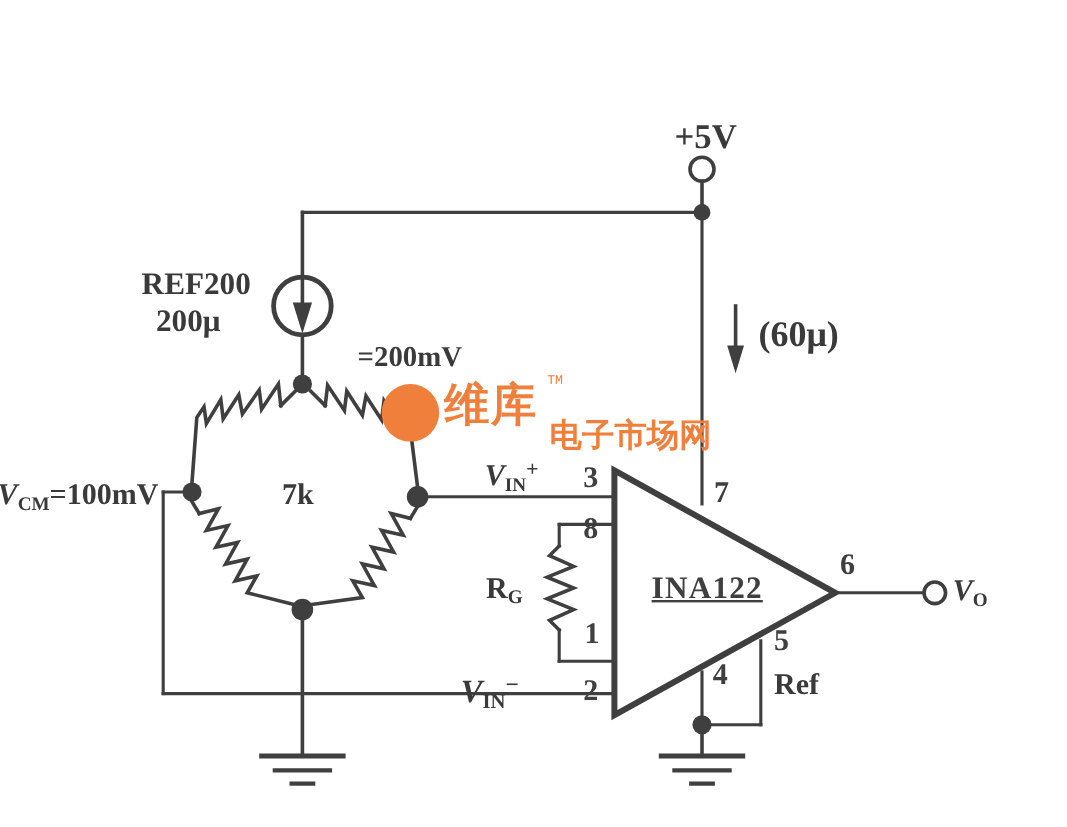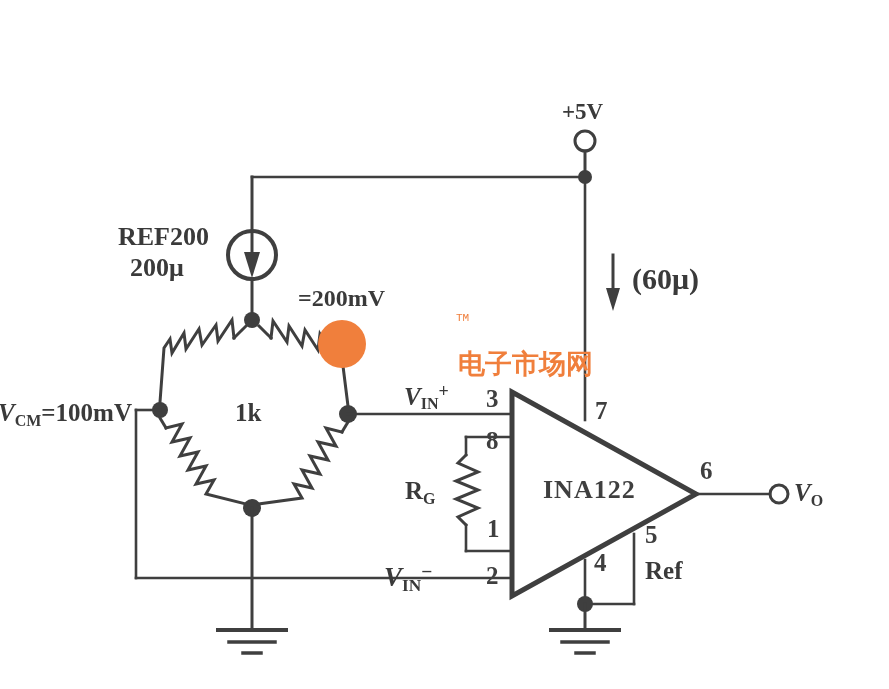--- a/index.html
+++ b/index.html
@@ -222,45 +222,46 @@
         <line x1="562" y1="642" x2="608" y2="642" stroke-width="3.5"></line>
         <line x1="576" y1="653" x2="594" y2="653" stroke-width="3.5"></line>
       </g>
 
     </g>
   </svg>
 
   <div id="watermark">
     <div class="wm-logo"></div>
     <div class="wm-tm">TM</div>
+    <div class="wm-cn">维库</div>
     <div class="wm-cn2">电子市场网</div>
   </div>
 
   <div class="lbl lbl-bold" style="left:118px; top:224px; font-size:26px;">REF200</div>
   <div class="lbl lbl-bold" style="left:130px; top:255px; font-size:26px;">200μ</div>
 
   <div class="lbl lbl-bold" style="left:282px; top:286px; font-size:24px;margin-left:16px;">=200mV</div>
 
-  <div class="lbl lbl-bold" style="left:235px; top:400px; font-size:25px;">1k</div>
-
-  <div class="lbl lbl-bold" style="left:562px; top:100px; font-size:23px;">+5V</div>
+  <div class="lbl lbl-bold" style="left:235px; top:400px; font-size:25px;">7k</div>
+
+  <div class="lbl lbl-bold" style="left:562px; top:100px; font-size:29px;">+5V</div>
 
   <div class="lbl lbl-bold" style="left:632px; top:264px; font-size:30px;">(60μ)</div>
 
   <div class="lbl" style="left:-2px; top:400px; font-size:25px;"><span class="ital">V</span><span class="sub lbl-bold">CM</span><span class="lbl-bold">=100mV</span></div>
 
   <div class="lbl" style="left:404px; top:382px; font-size:25px;"><span class="ital">V</span><span class="sub lbl-bold">IN</span><span class="sup lbl-bold">+</span></div>
 
   <div class="lbl" style="left:384px; top:562px; font-size:27px;"><span class="ital">V</span><span class="sub lbl-bold">IN</span><span class="sup lbl-bold">−</span></div>
 
   <div class="lbl" style="left:405px; top:478px; font-size:25px;"><span class="lbl-bold">R</span><span class="sub lbl-bold">G</span></div>
 
   <div class="lbl" style="left:794px; top:480px; font-size:25px;"><span class="ital">V</span><span class="sub lbl-bold">O</span></div>
 
-  <div class="lbl partname" style="left:543px; top:477px;">INA122</div>
+  <div class="lbl partname" style="left:543px; top:477px;text-decoration:underline;">INA122</div>
 
   <div class="lbl lbl-bold" style="left:645px; top:558px; font-size:25px;">Ref</div>
 
   <div class="lbl pin" style="left:486px; top:386px;">3</div>
   <div class="lbl pin" style="left:486px; top:428px;">8</div>
   <div class="lbl pin" style="left:487px; top:516px;">1</div>
   <div class="lbl pin" style="left:486px; top:563px;">2</div>
   <div class="lbl pin" style="left:595px; top:398px;">7</div>
   <div class="lbl pin" style="left:594px; top:550px;">4</div>
   <div class="lbl pin" style="left:645px; top:522px;">5</div>

